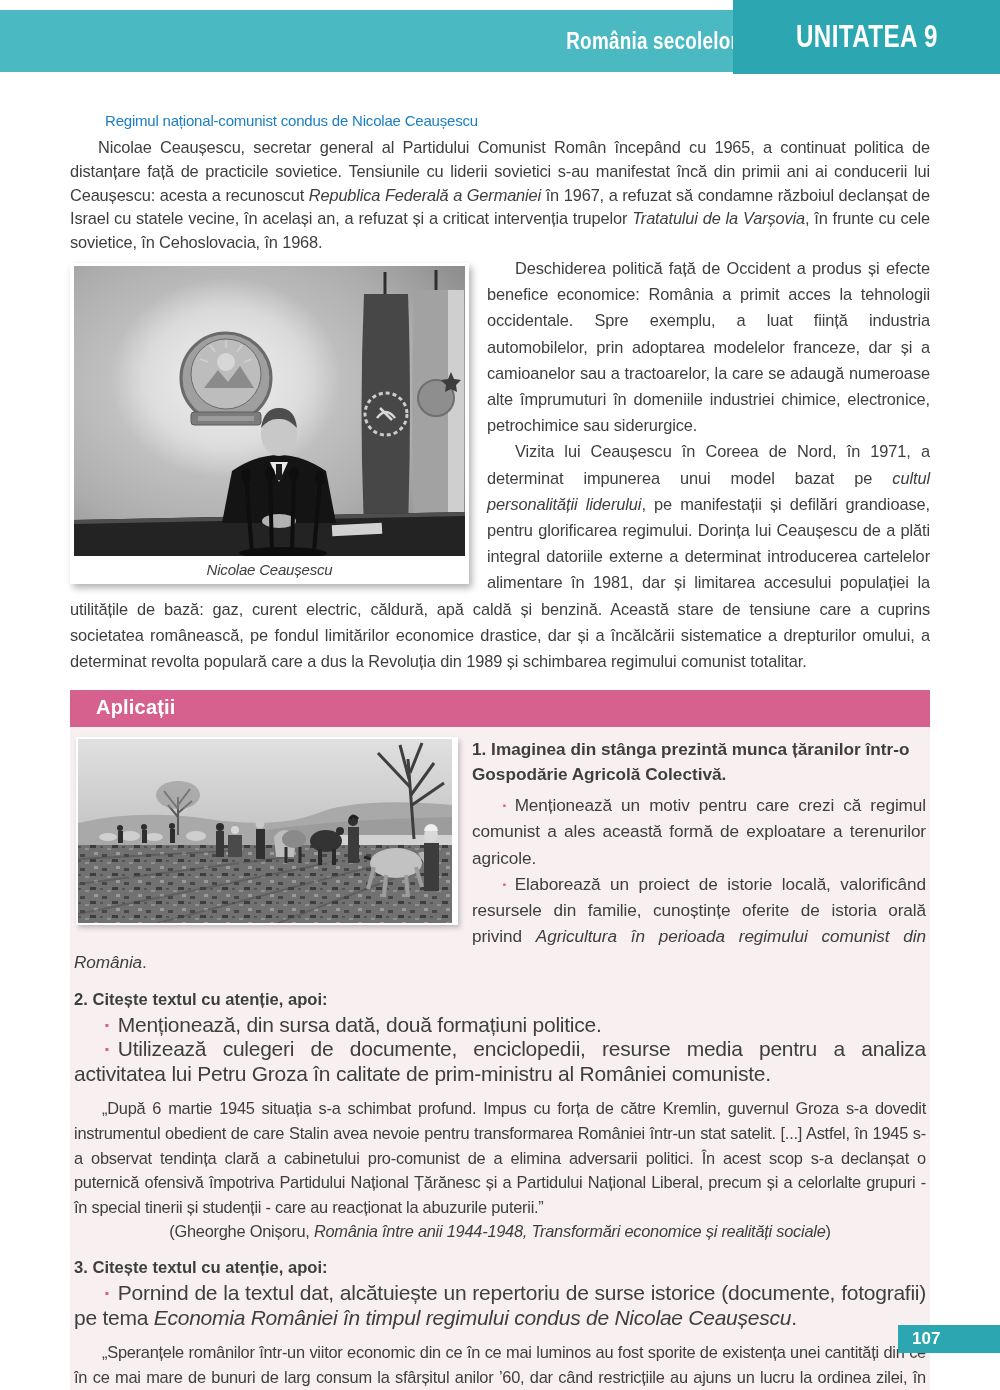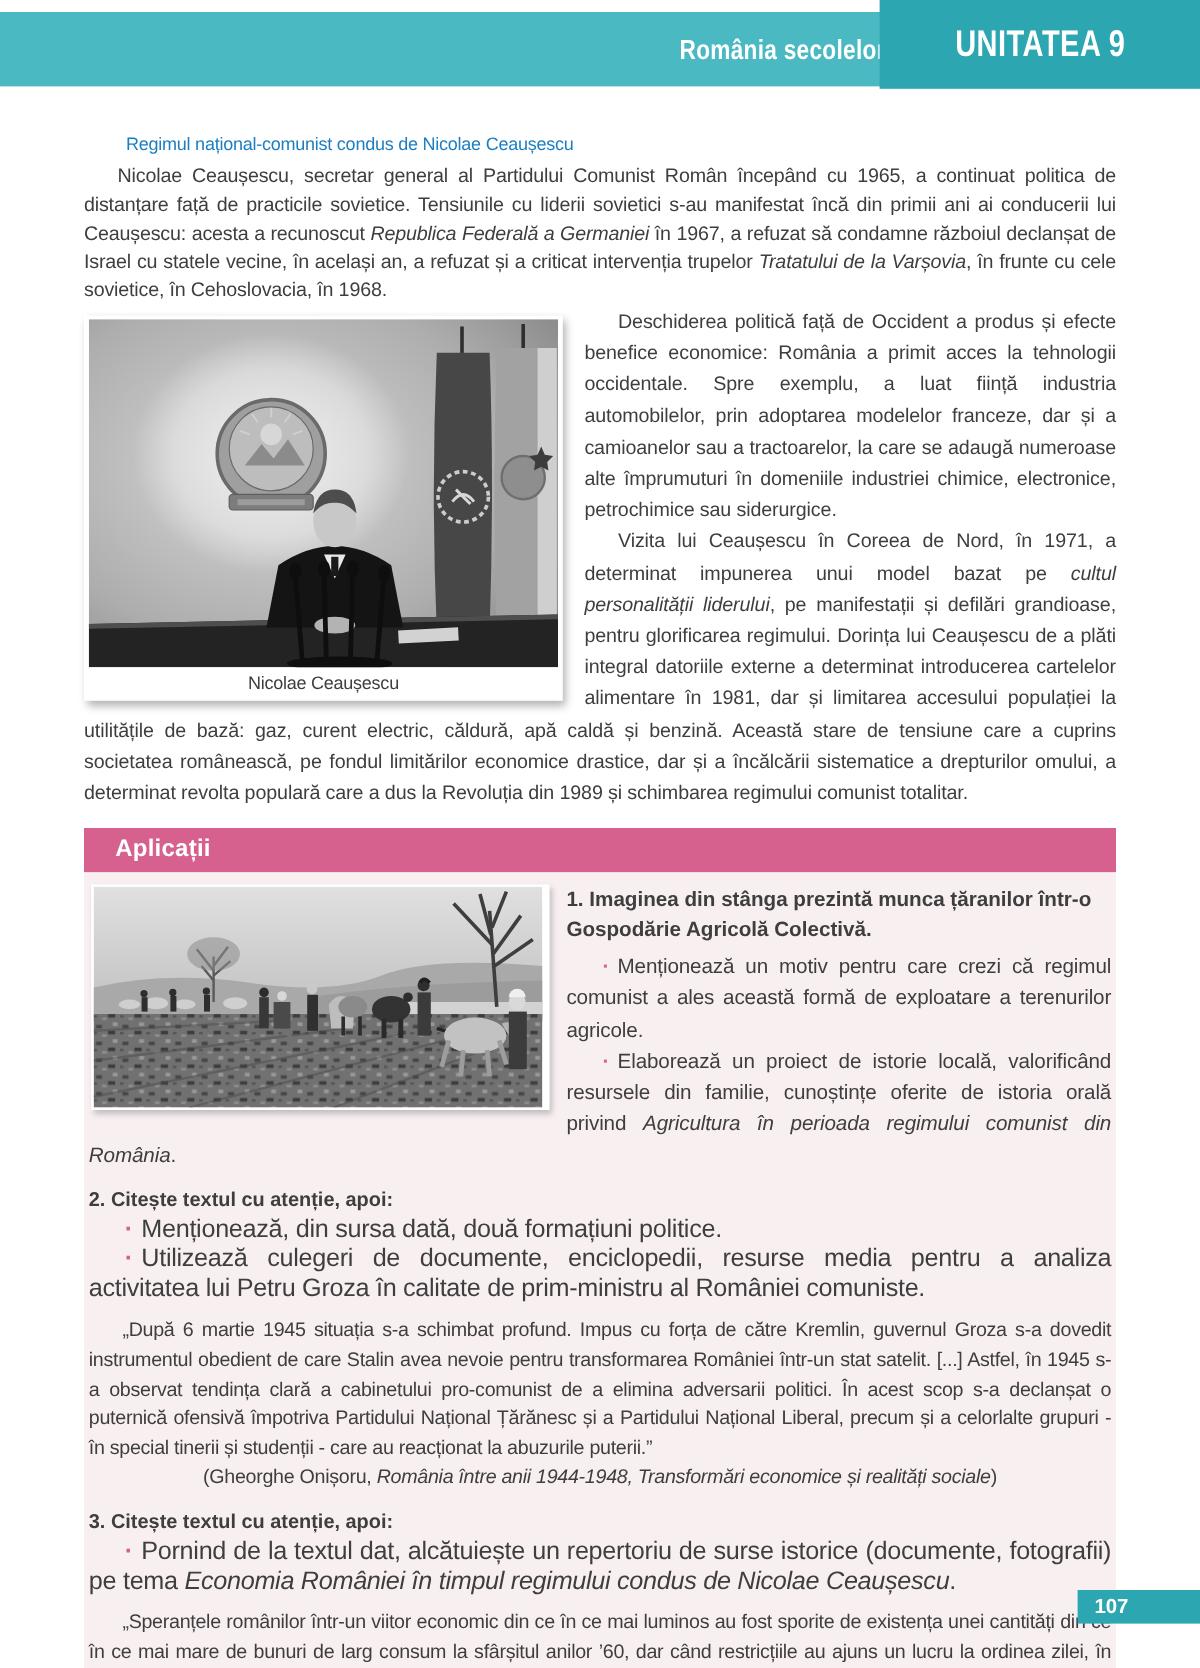--- a/index.html
+++ b/index.html
@@ -46,21 +46,21 @@
     font-size:16.4px;line-height:26.2px;text-align:justify;text-indent:28px;
     letter-spacing:-.1px;margin:0;
   }
   
   .photo-card{
     float:left;width:399px;margin:8px 18px 4px 0;background:#fff;padding:3px 4px 0 4px;
     box-shadow:3px 4px 7px rgba(0,0,0,.3);
   }
   .photo-card svg{display:block;width:391px;height:290px;}
   .photo-caption{
-    text-align:center;font-size:15px;color:#3e3e3e;padding:5px 0 6px;letter-spacing:-.2px;
+    text-align:center;font-size:15px;color:#3e3e3e;padding:5px 0 6px;letter-spacing:-.2px;font-style:italic;
   }
   
   .app-banner{
     clear:both;margin-top:16px;background:var(--pink);color:#fff;
     font-size:20px;font-weight:bold;padding:6px 0 8px 26px;letter-spacing:.2px;
   }
   .app-panel{
     background:var(--pink-bg);padding:8px 4px 16px 4px;min-height:620px;
   }
   .photo2-card{

